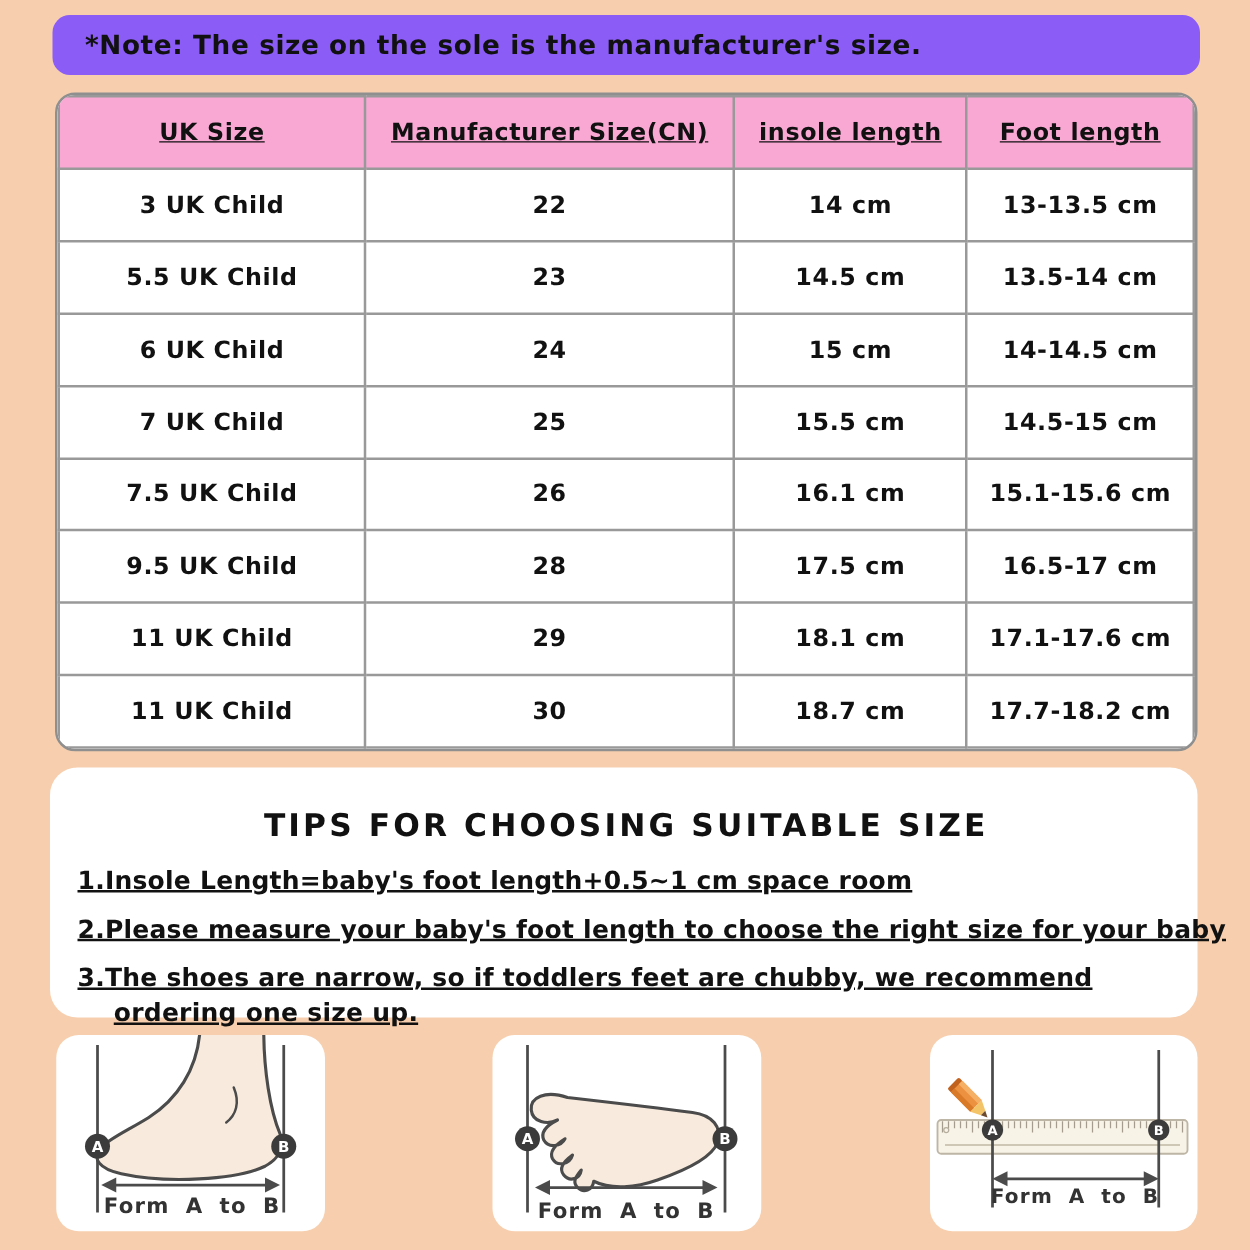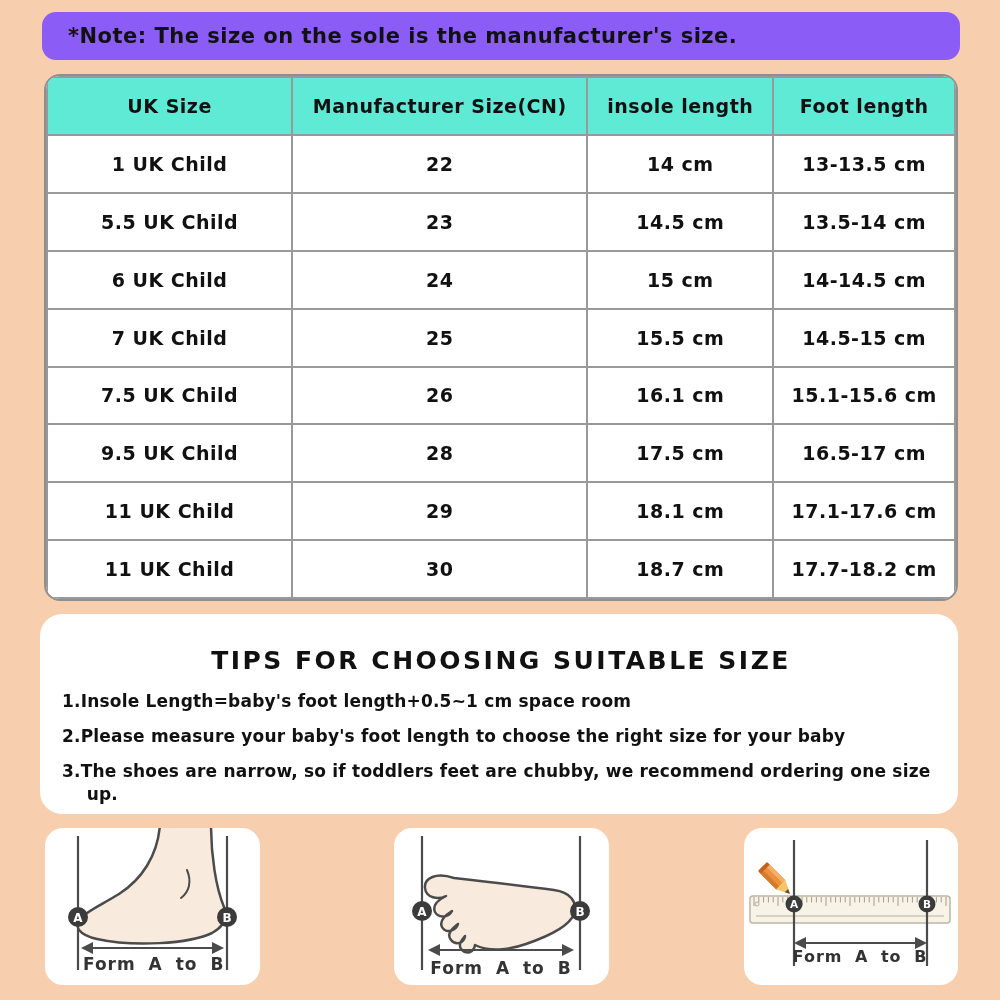--- a/index.html
+++ b/index.html
@@ -7,29 +7,29 @@
         font-family:"DejaVu Sans", sans-serif;color:#111;overflow:hidden;}
 
   .note-card{position:absolute;left:42px;top:12px;width:918px;height:48px;background:#8b5cf6;
         border-radius:14px;display:flex;align-items:center;padding-left:26px;box-sizing:border-box;}
   .note-text{font-size:21px;font-weight:bold;letter-spacing:.5px;}
 
   .table-wrap{position:absolute;left:44px;top:74px;width:914px;height:527px;background:#fff;
         border:2px solid #8f8f8f;border-radius:16px;overflow:hidden;box-sizing:border-box;}
   table{width:100%;height:100%;border-collapse:collapse;table-layout:fixed;}
   th,td{border:2px solid #999;font-weight:bold;text-align:center;padding:0;letter-spacing:.5px;}
-  thead th{background:#5eead4;height:56px;font-size:19px;}
+  thead th{background:#f9a8d4;height:56px;font-size:19px;text-decoration:underline;}
   tbody td{font-size:19px;}
   col.c1{width:27%;} col.c2{width:32.5%;} col.c3{width:20.5%;} col.c4{width:20%;}
 
   .tips-card{position:absolute;left:40px;top:614px;width:918px;height:200px;background:#fff;
         border-radius:22px;box-sizing:border-box;padding:32px 18px 0 22px;}
   .tips-title{text-align:center;font-size:25px;font-weight:bold;letter-spacing:2.5px;margin-bottom:15px;}
-  .tips-item{font-size:17px;font-weight:bold;margin-bottom:11px;padding-left:1.45em;
-        text-indent:-1.45em;letter-spacing:.2px;line-height:1.4;}
+  .tips-item{font-size:20px;font-weight:bold;margin-bottom:11px;padding-left:1.45em;
+        text-indent:-1.45em;letter-spacing:.2px;line-height:1.4;text-decoration:underline;}
   .tips-item.nowrap{white-space:nowrap;}
 
   .fig-card{position:absolute;top:828px;width:215px;height:157px;background:#fff;border-radius:18px;}
   #fig1{left:45px;} #fig2{left:394px;} #fig3{left:744px;width:214px;}
   .fig-card svg{display:block;width:100%;height:100%;}
   .vline{stroke:#4b4b4b;stroke-width:2.2;}
   .arrow-line{stroke:#4b4b4b;stroke-width:2.2;}
   .arrow-head{fill:#4b4b4b;}
   .fig-label{font-size:17px;font-weight:bold;fill:#333;letter-spacing:1px;word-spacing:6px;
         font-family:"DejaVu Sans", sans-serif;}
@@ -62,21 +62,21 @@
       <thead>
           <tr id="thead-row">
             <th>UK Size</th>
             <th>Manufacturer Size(CN)</th>
             <th>insole length</th>
             <th>Foot length</th>
           </tr>
         </thead>
       <tbody id="tbody">
           <tr>
-            <td>1 UK Child</td>
+            <td>3 UK Child</td>
             <td>22</td>
             <td>14 cm</td>
             <td>13-13.5 cm</td>
           </tr>
           <tr>
             <td>5.5 UK Child</td>
             <td>23</td>
             <td>14.5 cm</td>
             <td>13.5-14 cm</td>
           </tr>

